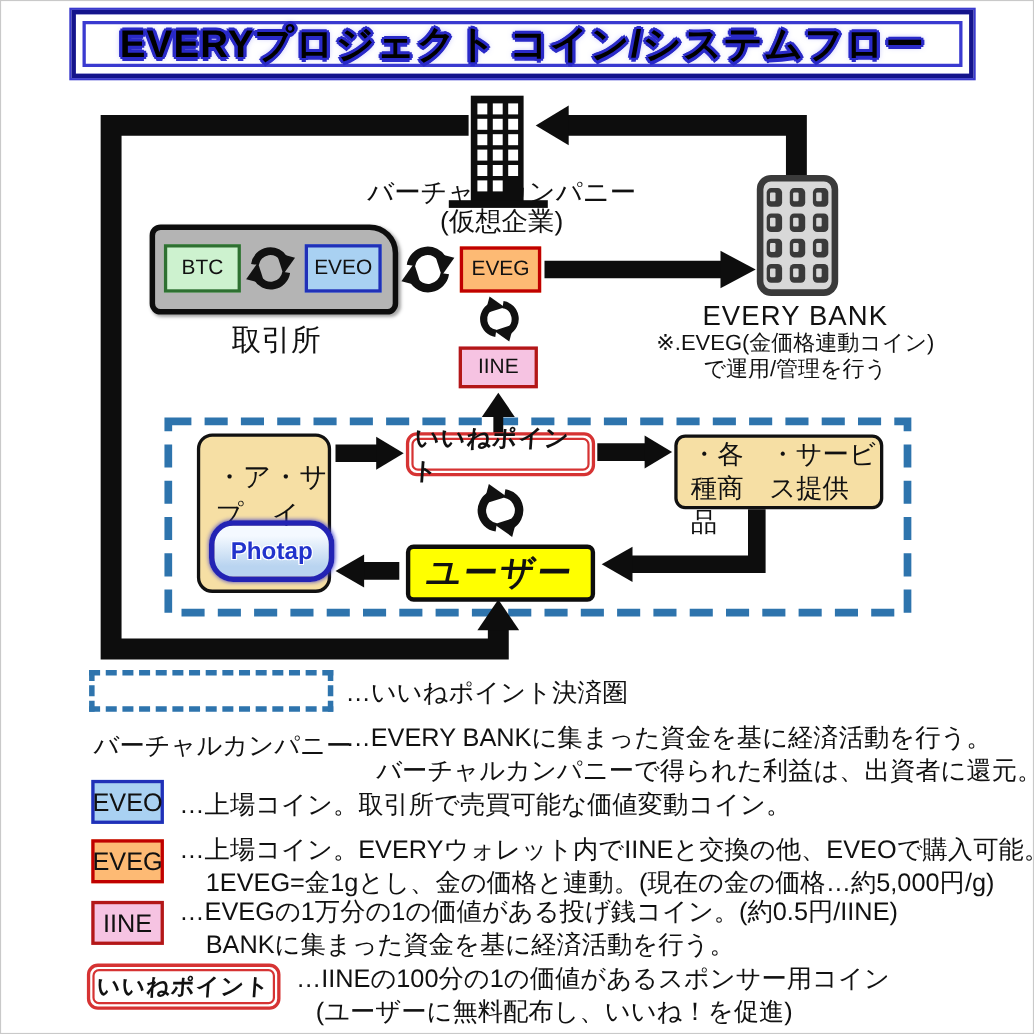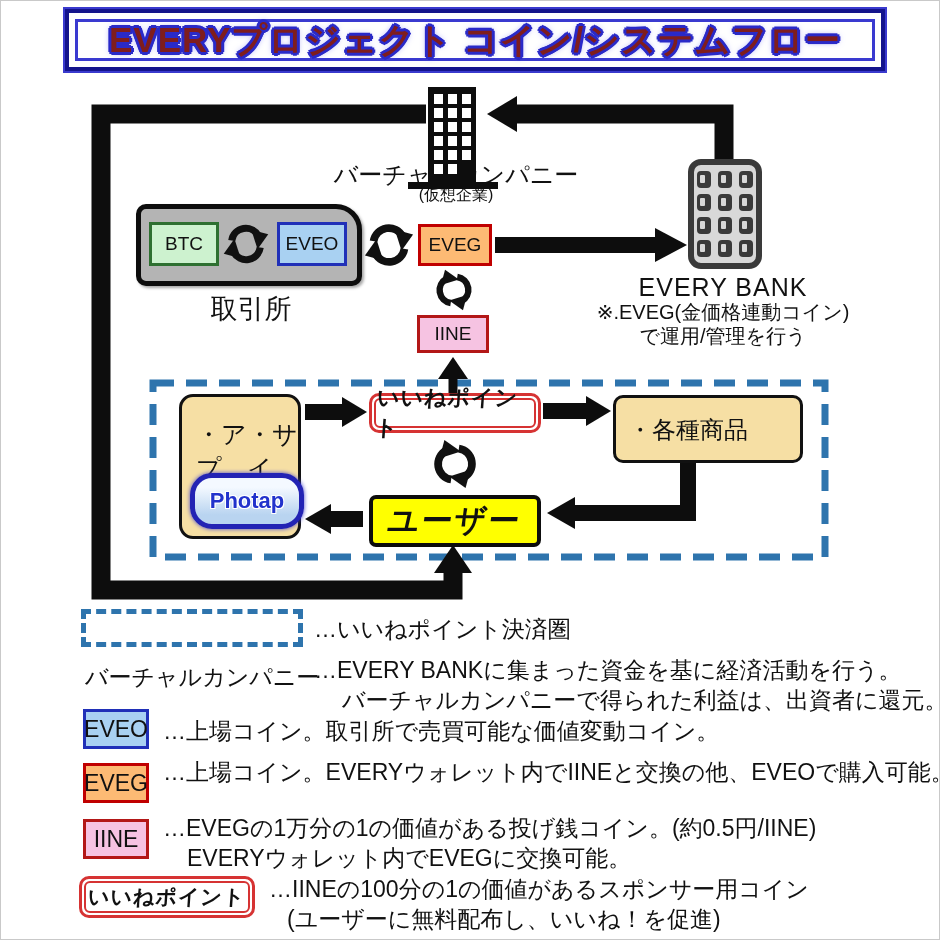--- a/index.html
+++ b/index.html
@@ -5,21 +5,21 @@
   html,body{margin:0;padding:0;background:#fff;}
   #canvas{position:relative;width:940px;height:940px;background:#fff;
           border:1px solid #c9c9c9;box-sizing:border-box;overflow:hidden;
           font-family:"Liberation Sans","DejaVu Sans",sans-serif;color:#111;}
 
   
   .banner{position:absolute;left:64px;top:8px;width:812px;height:54px;
           background:#fff;border:4px solid #14148c;
           box-shadow:0 0 0 2px #3a3ace, inset 0 0 0 6px #ffffff, inset 0 0 0 9px #3a3ad0;
           display:flex;align-items:center;justify-content:center;}
-  .banner-text{font-size:35px;font-weight:800;letter-spacing:1px;color:#7f1d1d;
+  .banner-text{font-size:35px;font-weight:800;letter-spacing:1px;color:#000000;
           text-shadow:-2px -2px 0 #2a2ac8,2px -2px 0 #2a2ac8,-2px 2px 0 #2a2ac8,2px 2px 0 #2a2ac8,
                       -3px 0 0 #2a2ac8,3px 0 0 #2a2ac8,0 -3px 0 #2a2ac8,0 3px 0 #2a2ac8,0 0 7px #6a6af0;}
 
   
   .abs{position:absolute;box-sizing:border-box;}
   .lbl{position:absolute;box-sizing:border-box;text-align:center;}
 
   
   svg.arrows{position:absolute;left:0;top:0;z-index:1;}
   .flow{stroke:#0d0d0d;stroke-width:19;fill:none;}
@@ -37,21 +37,21 @@
   .box{position:absolute;z-index:2;box-sizing:border-box;display:flex;
        align-items:center;justify-content:center;}
   .exchange-outer{background:#b4b4b4;border:5px solid #0d0d0d;border-radius:10px 26px 10px 10px;
        box-shadow:2px 2px 3px rgba(0,0,0,.35);}
   .coin{font-size:19px;font-weight:400;}
   .btc{background:#cdf2cf;border:3px solid #2e7031;}
   .eveo{background:#a9d1f2;border:3px solid #2030b8;}
   .eveg{background:#fdba74;border:3px solid #c00000;}
   .iine{background:#f6c3e2;border:3px solid #b31717;}
   .tan{background:#f6dfa4;border:3px solid #111;border-radius:14px;}
-  .goods{border-radius:10px;flex-direction:column;align-items:flex-start;
+  .goods{border-radius:10px;align-items:flex-start;
          justify-content:center;padding-left:12px;font-size:24px;line-height:31px;}
   .apps{flex-direction:row;align-items:flex-start;justify-content:flex-start;
         padding:20px 0 0 14px;font-size:25px;line-height:34px;}
   .photap{position:absolute;left:8px;bottom:7px;width:104px;height:46px;
         border:5px solid #2323b4;border-radius:22px;
         background:linear-gradient(#f4f9ff 20%,#b9d4f0 80%);
         box-shadow:0 0 4px #4444cc;display:flex;align-items:center;justify-content:center;}
   .photap-text{font-size:22px;font-weight:800;color:#2233cc;
         text-shadow:-1px -1px 0 #fff,1px -1px 0 #fff,-1px 1px 0 #fff,1px 1px 0 #fff;}
   .dbl-red{background:#fff;border:3px solid #d63333;border-radius:10px;padding:2px;
@@ -174,21 +174,21 @@
       <div class="w"></div>
       <div class="w"></div>
     <div class="w"></div>
       <div class="w"></div>
       <div class="w"></div>
     <div class="w"></div>
       <div class="w"></div>
   </div>
   <div class="abs baseline" style="left:407px;top:181px;width:90px;height:7px"></div>
   <div class="lbl" style="left:330px;top:158px;width:250px;font-size:24px">バーチャルカンパニー</div>
-  <div class="lbl" style="left:330px;top:184px;width:250px;font-size:16px">(仮想企業)</div>
+  <div class="lbl" style="left:330px;top:184px;width:250px;font-size:24px">(仮想企業)</div>
 
   <div class="box exchange-outer" style="left:135px;top:203px;width:226px;height:82px"></div>
   <div class="box coin btc" style="left:148px;top:221px;width:70px;height:44px">BTC</div>
   <div class="box coin eveo" style="left:276px;top:221px;width:70px;height:44px">EVEO</div>
   <div class="lbl" style="left:170px;top:290px;width:160px;font-size:27px">取引所</div>
 
   <div class="box coin eveg" style="left:417px;top:223px;width:74px;height:42px">EVEG</div>
   <div class="box coin iine" style="left:416px;top:314px;width:72px;height:38px">IINE</div>
 
   <div class="abs bank" style="left:687px;top:158px;width:74px;height:110px">
@@ -218,42 +218,44 @@
   </div>
 
   <div class="box dbl-red" style="left:368px;top:392px;width:172px;height:40px">
     <div class="dbl-red-in">
       <span class="pop-text">いいねポイント</span>
     </div>
   </div>
 
   <div class="box tan goods" style="left:612px;top:394px;width:190px;height:68px">
     <div>・各種商品</div>
+    <div>・サービス提供</div>
   </div>
 
   <div class="box user-box" style="left:368px;top:494px;width:172px;height:52px">
     <span class="user-text">ユーザー</span>
   </div>
 
   <div class="abs leg-dash" style="left:80px;top:608px;width:222px;height:38px"></div>
   <div class="abs leg-text" style="left:313px;top:613px">…いいねポイント決済圏</div>
 
   <div class="abs leg-term" style="left:84px;top:661px">バーチャルカンパニー</div>
   <div class="abs leg-text" style="left:313px;top:654px">…EVERY BANKに集まった資金を基に経済活動を行う。</div>
   <div class="abs leg-text" style="left:341px;top:684px">バーチャルカンパニーで得られた利益は、出資者に還元。</div>
 
   <div class="leg-box eveo" style="left:82px;top:708px;width:66px;height:40px">EVEO</div>
   <div class="abs leg-text" style="left:162px;top:715px">…上場コイン。取引所で売買可能な価値変動コイン。</div>
 
   <div class="leg-box eveg" style="left:82px;top:762px;width:66px;height:40px">EVEG</div>
   <div class="abs leg-text" style="left:162px;top:756px">…上場コイン。EVERYウォレット内でIINEと交換の他、EVEOで購入可能。</div>
+  <div class="abs leg-text" style="left:186px;top:786px">1EVEG=金1gとし、金の価格と連動。(現在の金の価格…約5,000円/g)</div>
 
   <div class="leg-box iine" style="left:82px;top:818px;width:66px;height:40px">IINE</div>
   <div class="abs leg-text" style="left:162px;top:812px">…EVEGの1万分の1の価値がある投げ銭コイン。(約0.5円/IINE)</div>
-  <div class="abs leg-text" style="left:186px;top:842px">EVERYウォレット内でEVEGに交換可能。</div>
+  <div class="abs leg-text" style="left:186px;top:842px">BANKに集まった資金を基に経済活動を行う。</div>
 
   <div class="box dbl-red" style="left:78px;top:875px;width:176px;height:42px;z-index:2">
     <div class="dbl-red-in">
       <span class="pop-text" style="font-size:21px">いいねポイント</span>
     </div>
   </div>
   <div class="abs leg-text" style="left:268px;top:873px">…IINEの100分の1の価値があるスポンサー用コイン</div>
   <div class="abs leg-text" style="left:286px;top:903px">(ユーザーに無料配布し、いいね！を促進)</div>
 
 </div>

